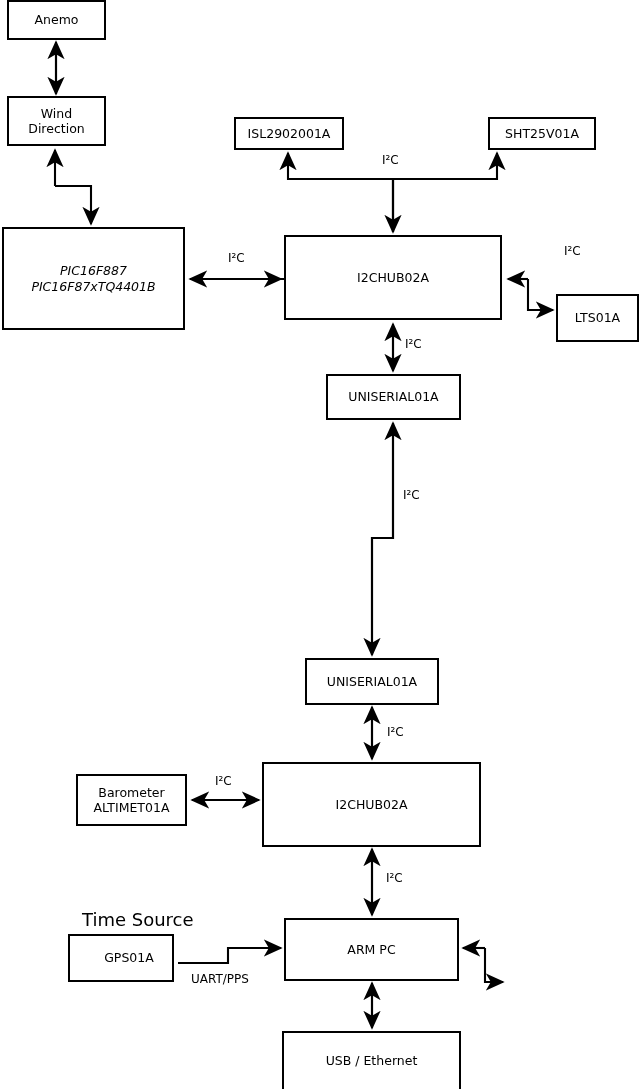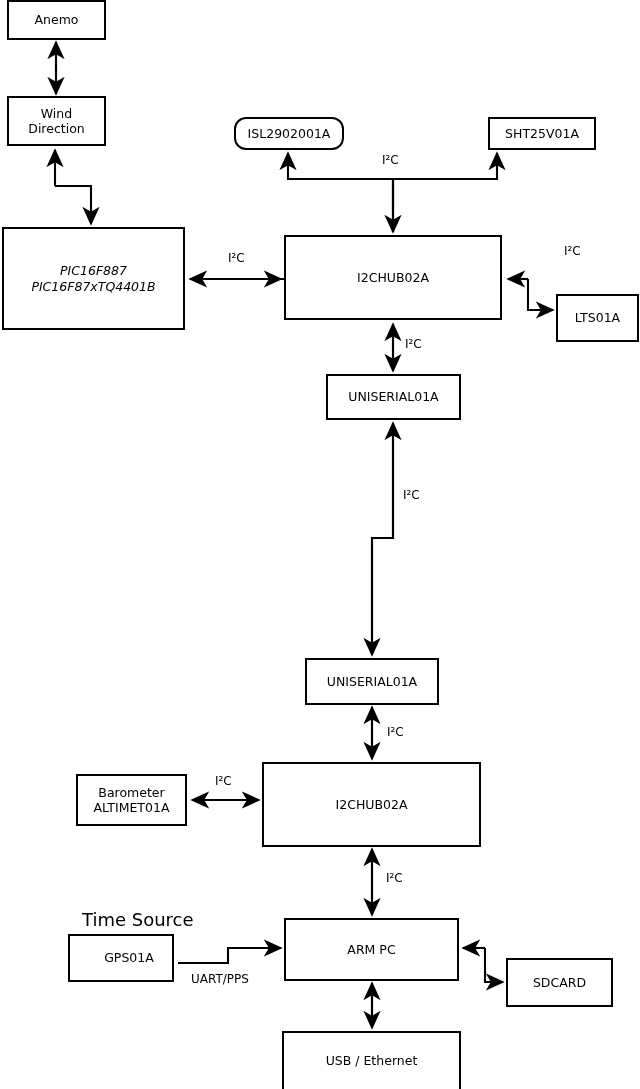--- a/index.html
+++ b/index.html
@@ -122,21 +122,21 @@
   <div class="node" style="left:7px; top:96px; width:99px; height:50px;">
     <span class="node-label">Wind
 Direction</span>
   </div>
 
   <div class="node" style="left:2px; top:227px; width:183px; height:103px;font-style:italic;">
     <span class="node-label">PIC16F887
 PIC16F87xTQ4401B</span>
   </div>
 
-  <div class="node" style="left:234px; top:117px; width:110px; height:33px;border-radius:12px;">
+  <div class="node" style="left:234px; top:117px; width:110px; height:33px;">
     <span class="node-label">ISL2902001A</span>
   </div>
 
   <div class="node" style="left:443px; top:117px; width:108px; height:33px;margin-left:45px;">
     <span class="node-label">SHT25V01A</span>
   </div>
 
   <div class="node" style="left:284px; top:235px; width:218px; height:85px;">
     <span class="node-label">I2CHUB02A</span>
   </div>
@@ -163,23 +163,20 @@
   </div>
 
   <div class="node" style="left:68px; top:934px; width:106px; height:48px;padding-left:16px;">
     <span class="node-label">GPS01A</span>
   </div>
 
   <div class="node" style="left:284px; top:918px; width:175px; height:63px;">
     <span class="node-label">ARM PC</span>
   </div>
 
-  <div class="node" style="left:506px; top:958px; width:107px; height:49px;">
-    <span class="node-label">SDCARD</span>
-  </div>
 
   <div class="node" style="left:282px; top:1031px; width:179px; height:60px;">
     <span class="node-label">USB / Ethernet</span>
   </div>
 
   <div class="free-label" style="left:82px; top:909px;">Time Source</div>
 
   <div class="edge-label" style="left:382px; top:153px;">I²C</div>
 
   <div class="edge-label" style="left:228px; top:251px;">I²C</div>

